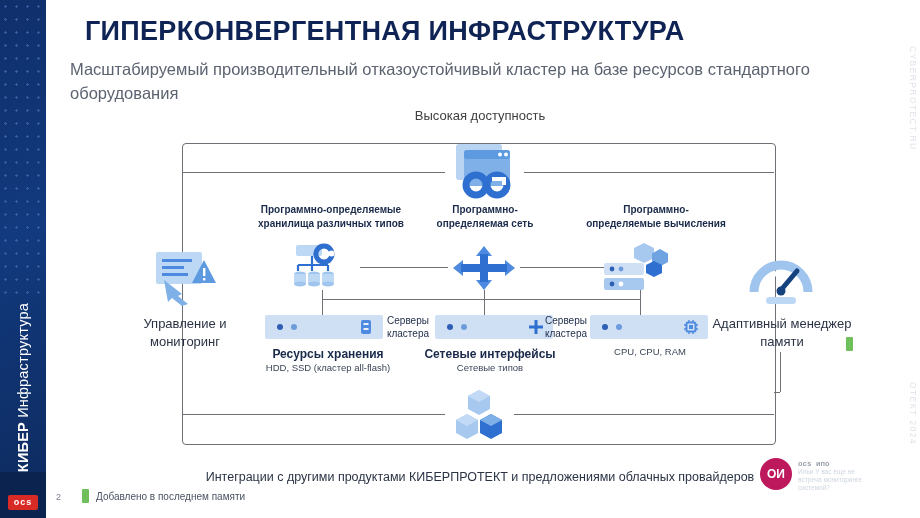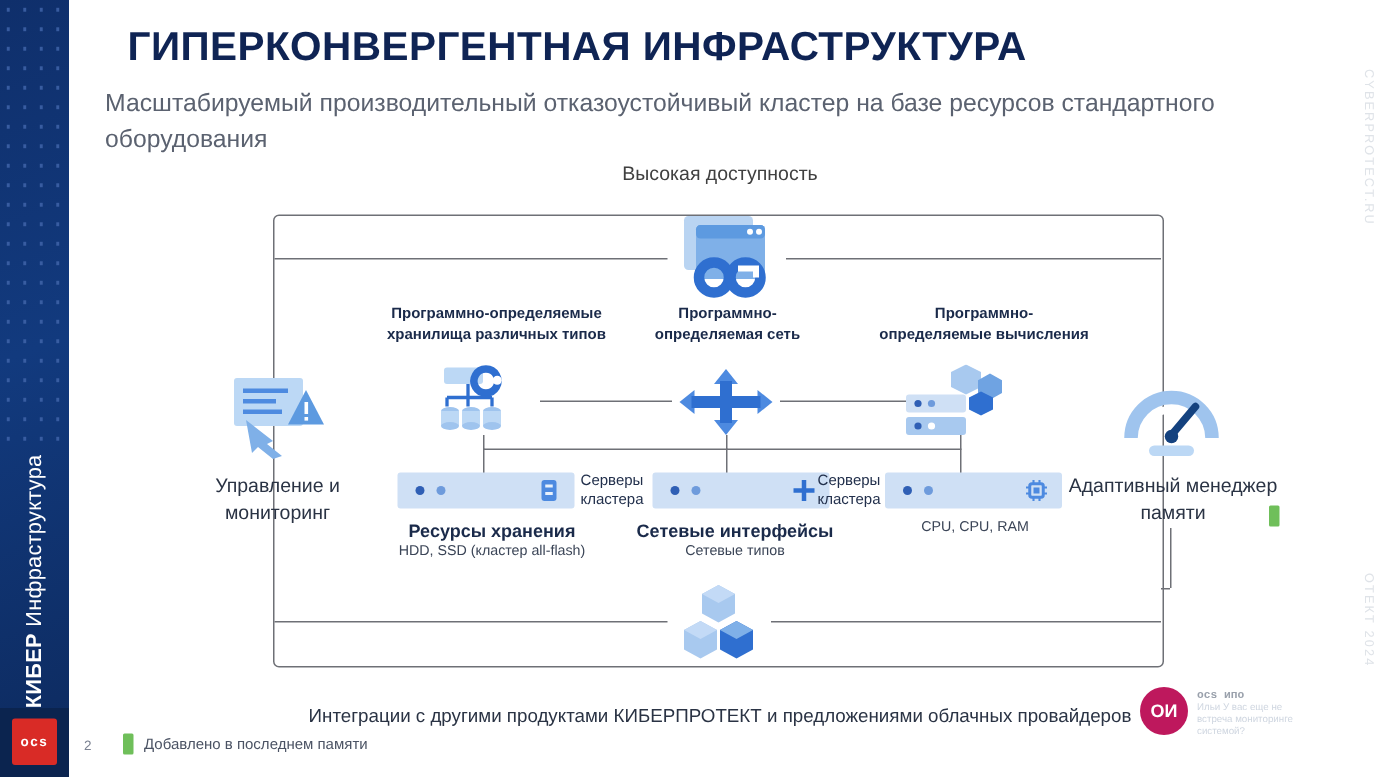--- a/index.html
+++ b/index.html
@@ -24,21 +24,21 @@
   #rail .vtext{
     position:absolute;left:0;bottom:46px;width:46px;height:300px;
     display:flex;align-items:flex-end;justify-content:center;
   }
   #rail .vtext span{
     writing-mode:vertical-rl;transform:rotate(180deg);
     color:#ffffff;font-size:14.5px;letter-spacing:.2px;white-space:nowrap;
   }
   #rail .vtext .b{font-weight:bold;}
   #ocslogo{
-    position:absolute;left:8px;bottom:8px;width:30px;height:31px;
+    position:absolute;left:8px;bottom:8px;width:30px;height:15px;
     background:#d92b26;border-radius:2px;
     display:flex;align-items:center;justify-content:center;
   }
   #ocslogo span{color:#fff;font-size:9px;font-weight:bold;letter-spacing:1px;line-height:1;}
   #railcap{
     position:absolute;left:0;bottom:0;width:46px;height:46px;
     background:#0b244f;
   }
   
   #title{

